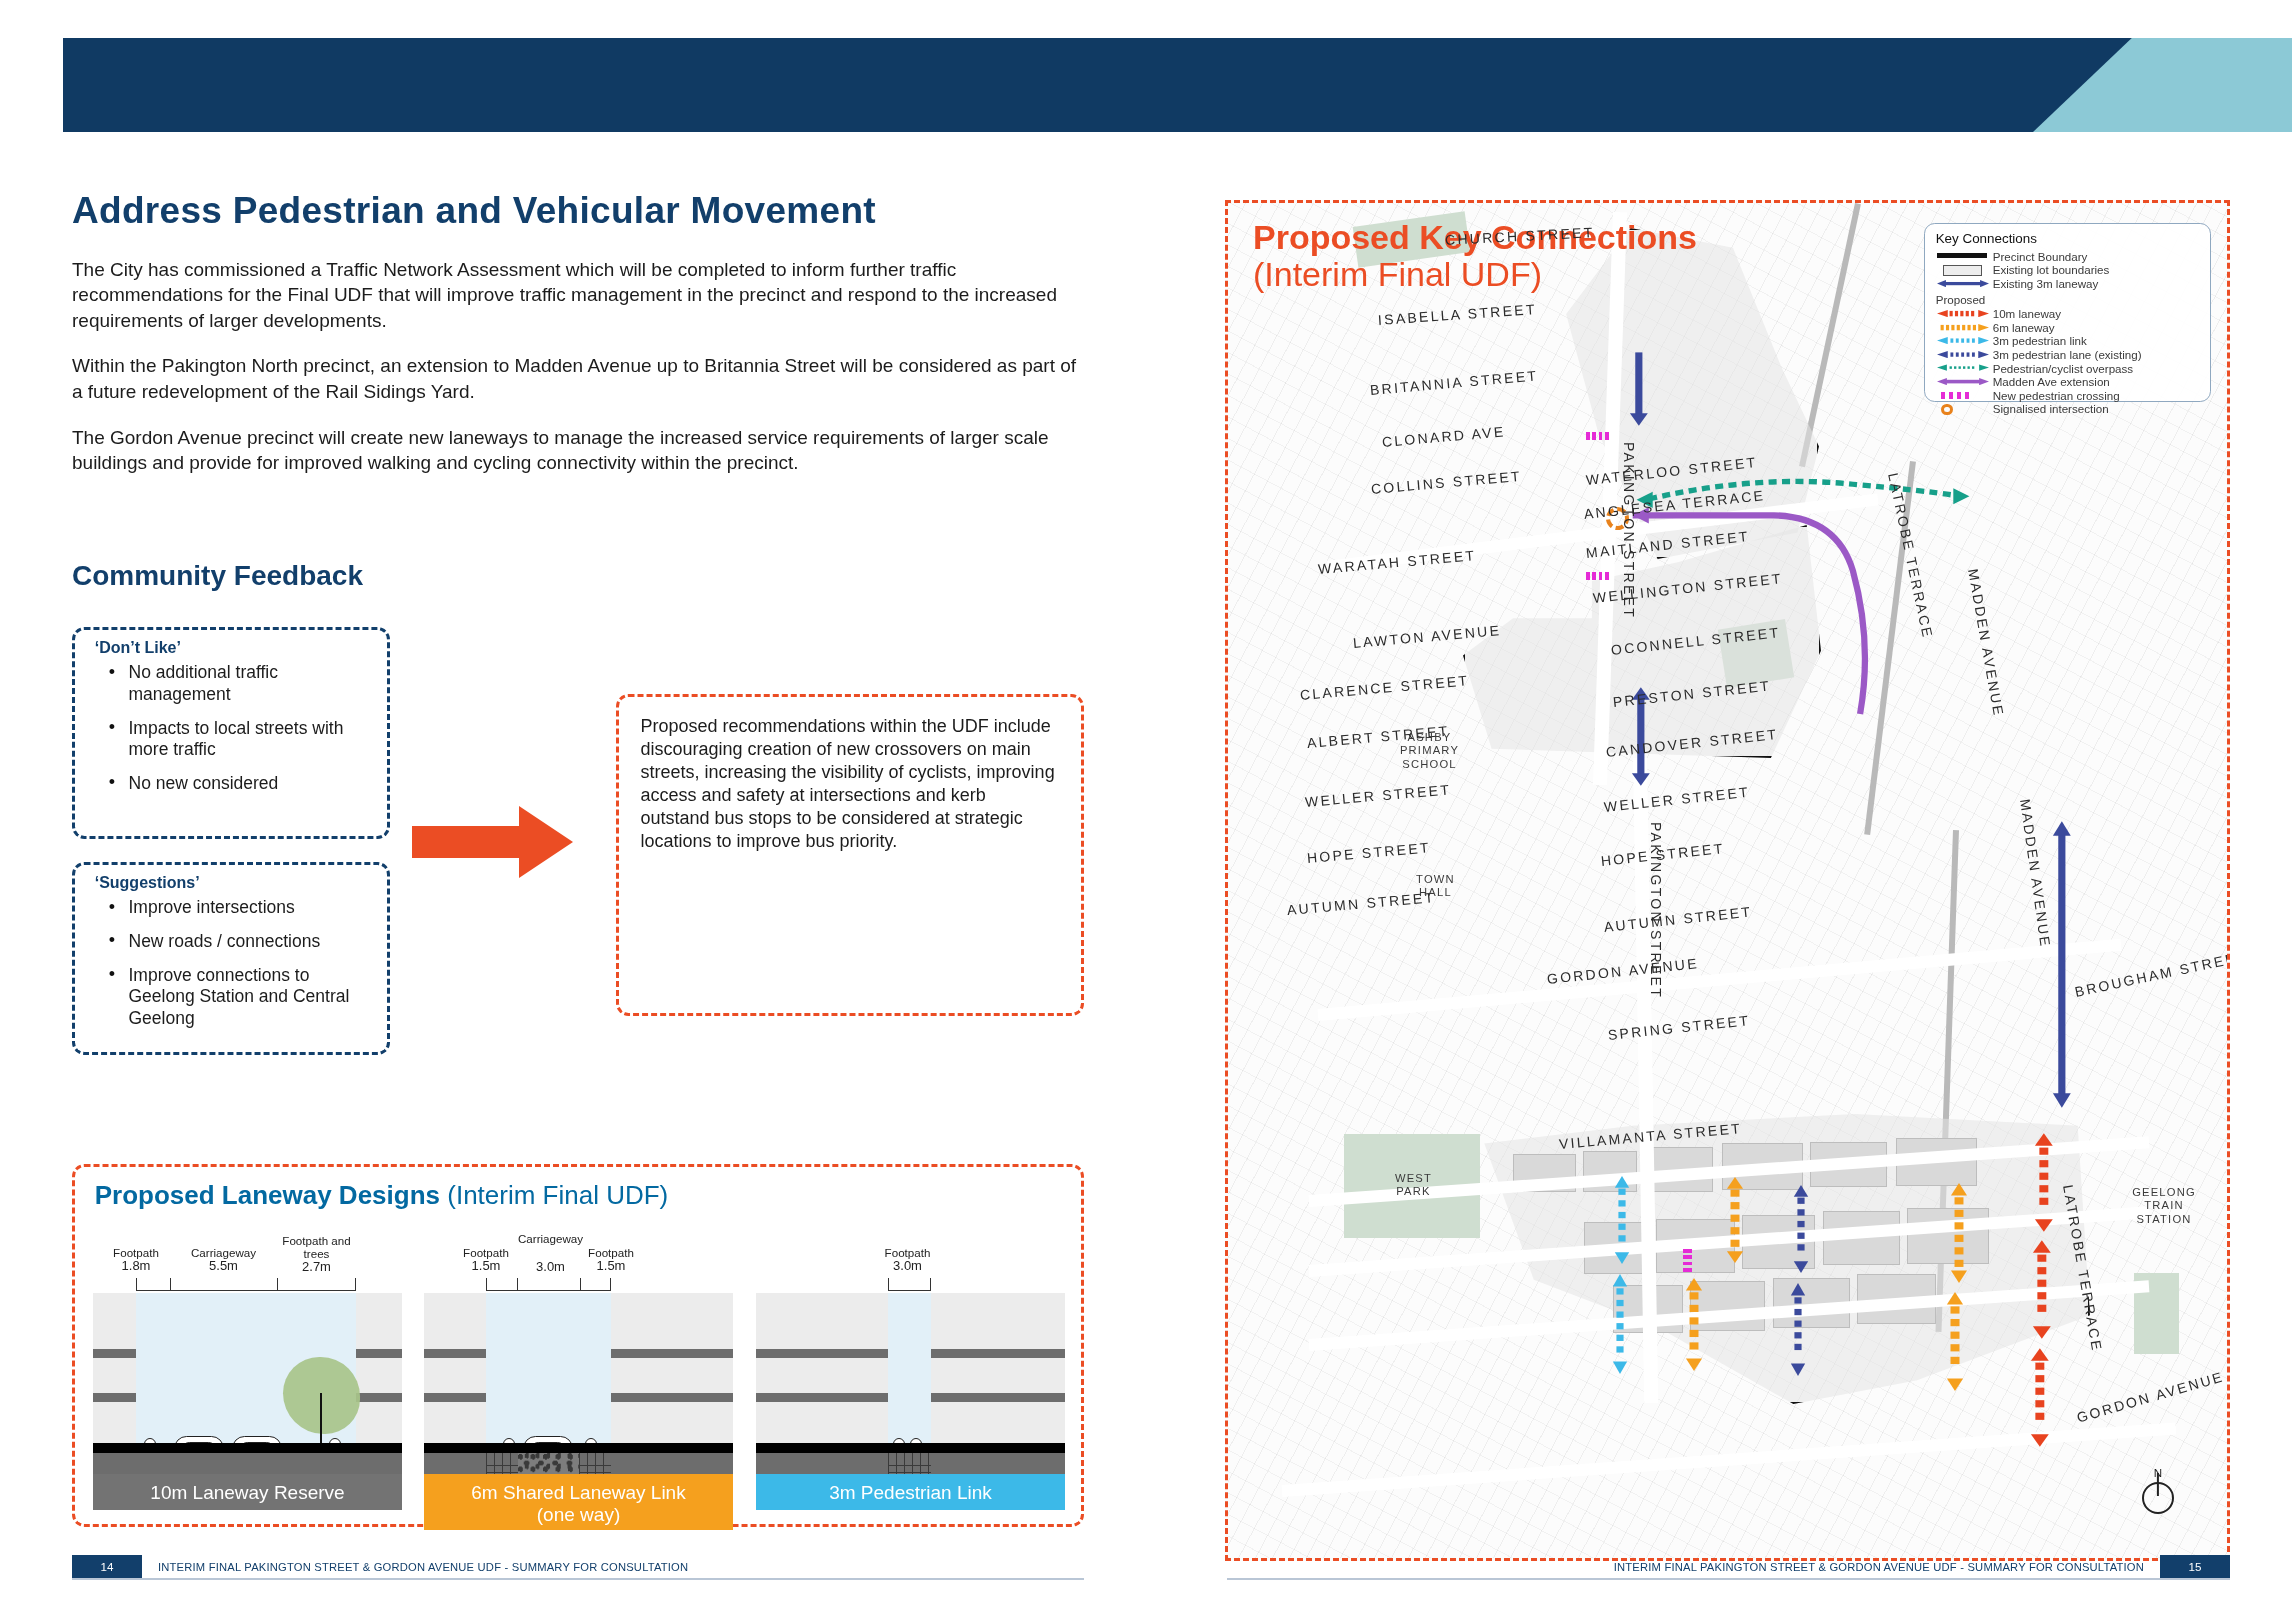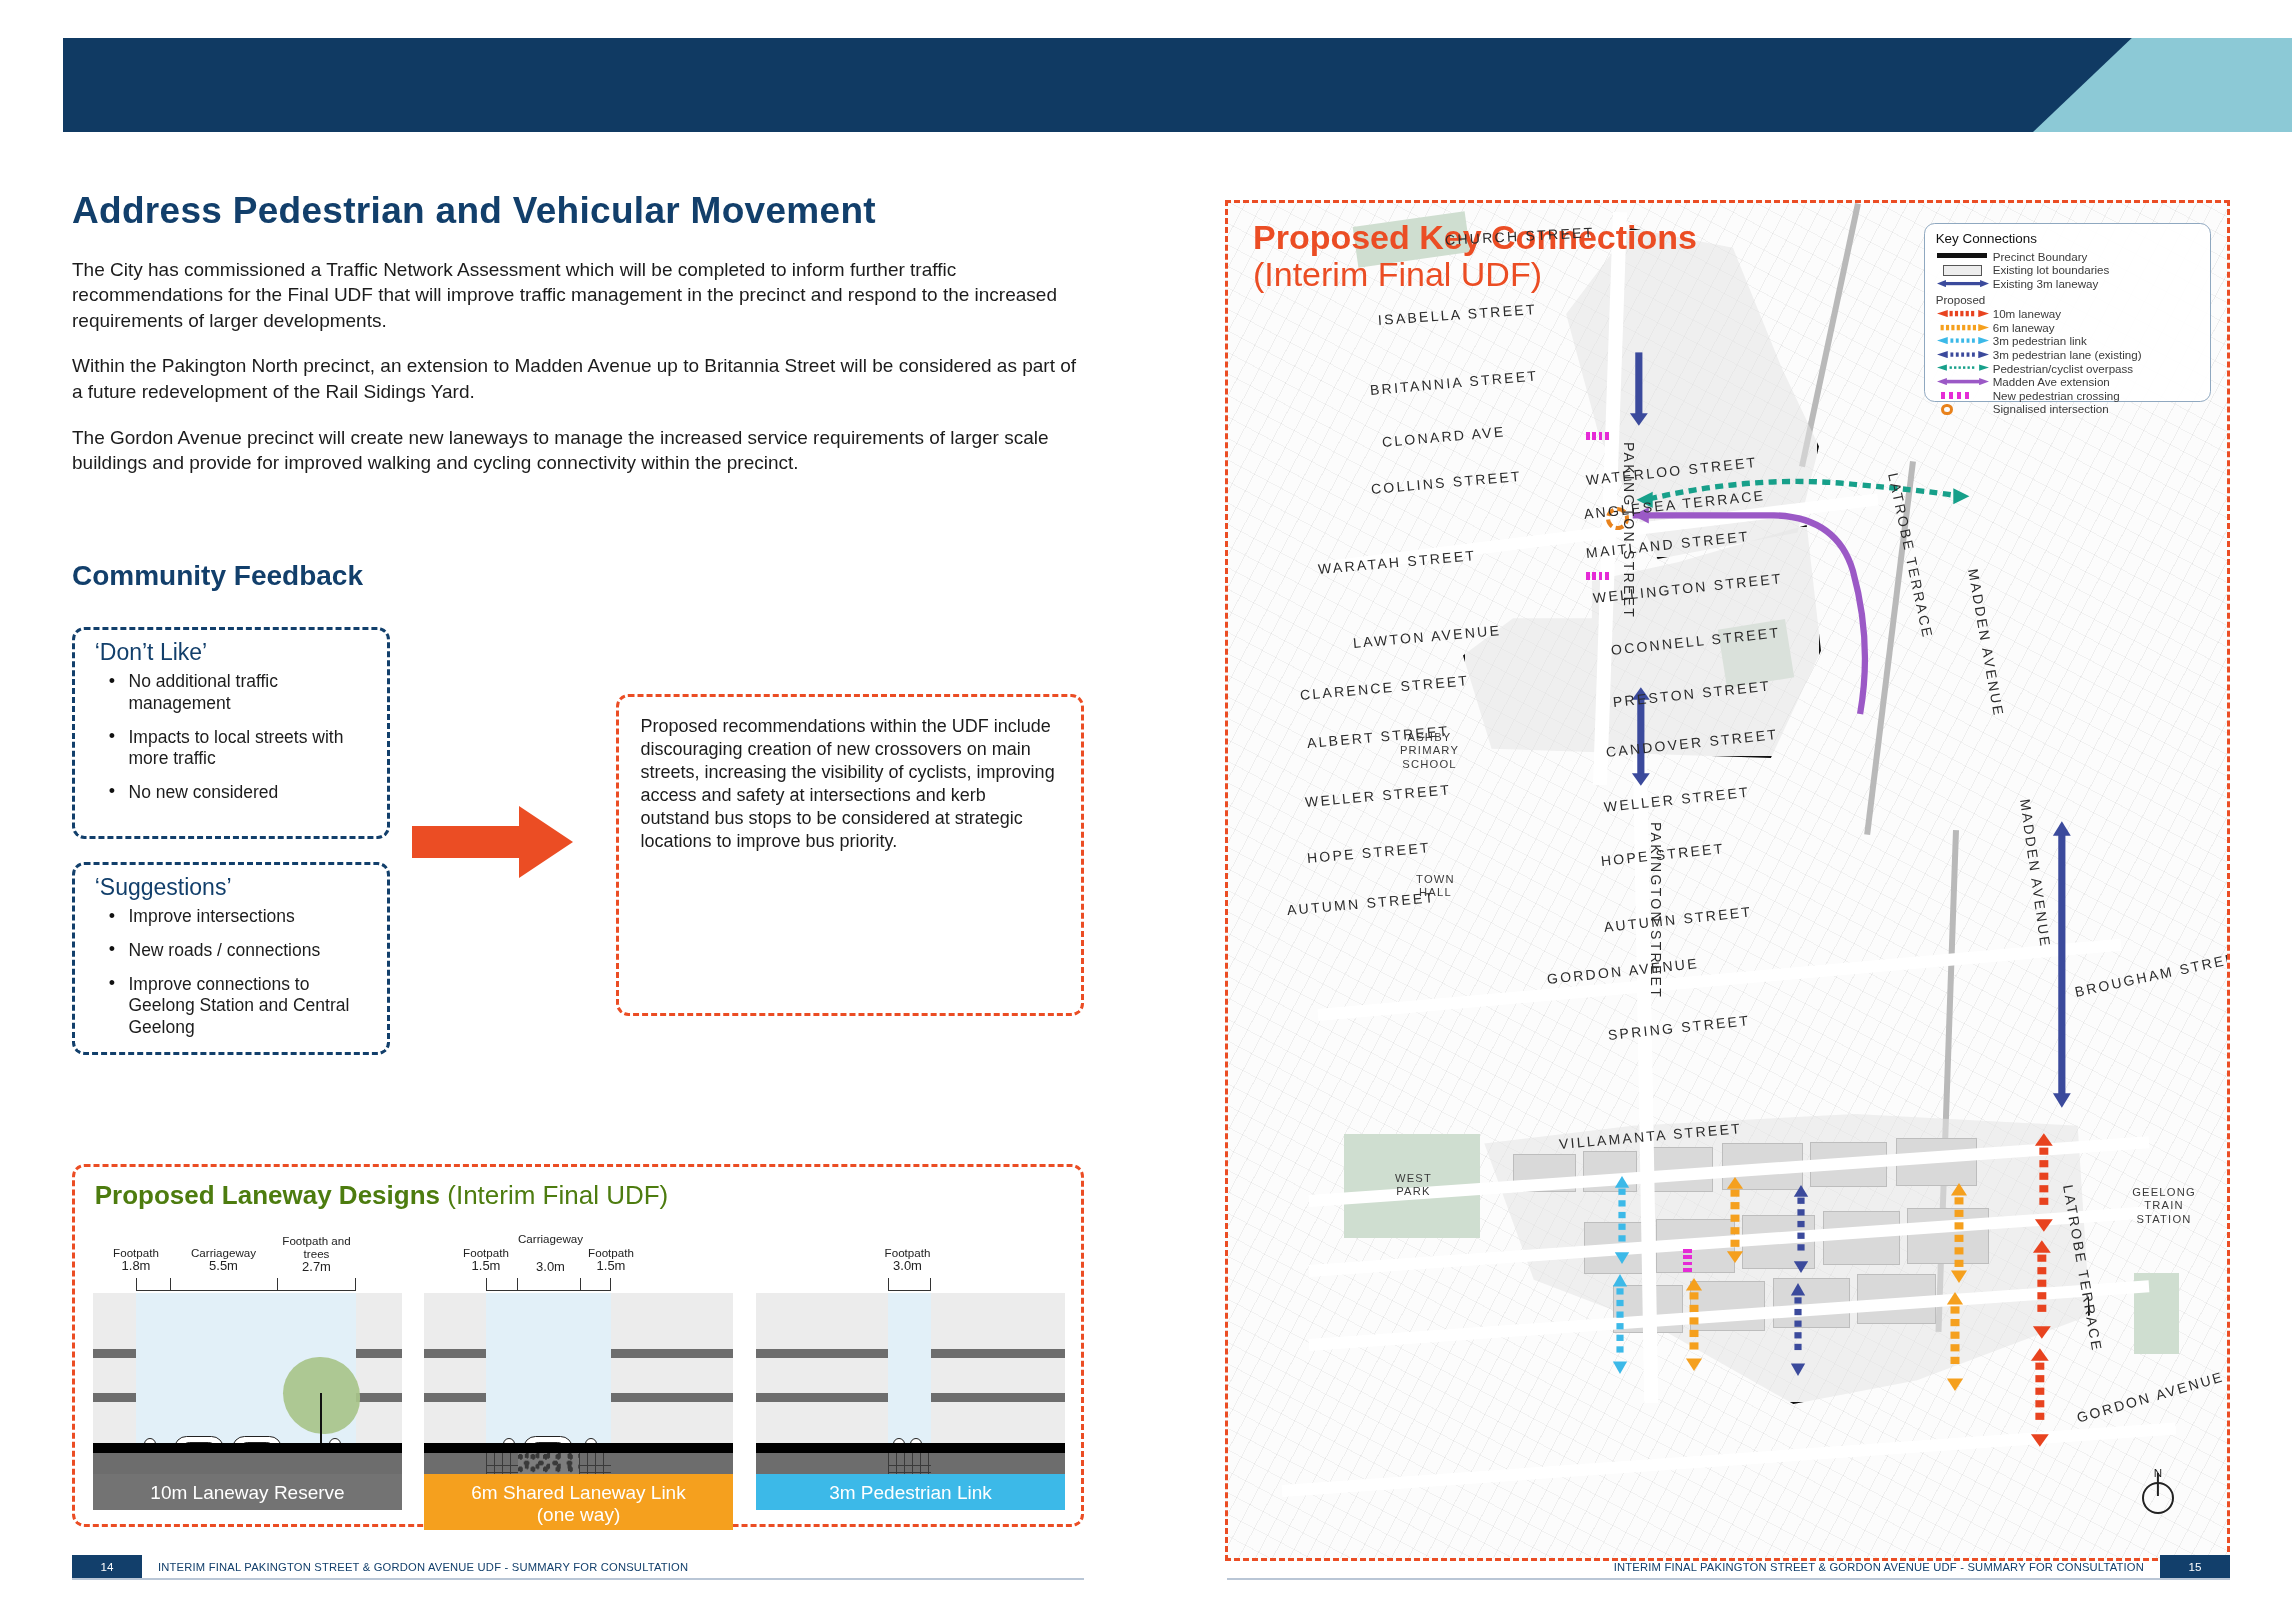--- a/index.html
+++ b/index.html
@@ -45,21 +45,21 @@
   }
 
   
   .fb-box {
     position:absolute;
     border:3.6px dashed #123f6b; border-radius:12.5px;
     background:#fff;
   }
   #fb-dontlike { left:72px; top:627px; width:318px; height:212px; }
   #fb-suggest  { left:72px; top:862px; width:318px; height:193px; }
-  .fb-title { font-size:23px; font-weight:400; color:#123f6b; margin:9px 0 5.4px 19.7px; }
+  .fb-title { font-size:16px; font-weight:700; color:#123f6b; margin:9px 0 5.4px 19.7px; }
   .fb-list { list-style:none; margin:0 10.7px 0 32px; }
   .fb-list li {
     position:relative; font-size:17.5px; line-height:1.22; color:#1c1c1c;
     padding-left:21.5px; margin-bottom:12.5px;
   }
   .fb-list li::before {
     content:"\2022"; position:absolute; left:1.8px; top:-0.9px; font-size:18px; color:#111;
   }
 
   
@@ -78,21 +78,21 @@
     padding:18px 23px 0 21.5px;
   }
   #rec-box p.dark { font-size:18px; line-height:1.28; color:#1c1c1c; }
   #rec-box p.note { font-size:18px; line-height:1.28; color:#1a4e80; margin-top:19.7px; }
 
   
   #laneway {
     position:absolute; left:72px; top:1164px; width:1012px; height:363px;
     border:3.6px dashed #eb4d24; border-radius:12.5px; background:#fff;
   }
-  .lw-title { position:absolute; left:19.7px; top:12.5px; font-size:26px; color:#4d7c0f; }
+  .lw-title { position:absolute; left:19.7px; top:12.5px; font-size:26px; color:#0369a1; }
   .lw-title b { font-weight:700; }
   .lw-title span { font-weight:400; }
 
   .xsec { position:absolute; top:63px; width:309px; height:278px; }
   #xsec1 { left:18px; }
   #xsec2 { left:349px; }
   #xsec3 { left:681px; }
 
   .dimlabels { position:absolute; top:0; left:0; width:100%; height:48px; font-size:11.6px; color:#222; text-align:center; }
   .dimlabels .grp { position:absolute; text-align:center; line-height:1.15; }

